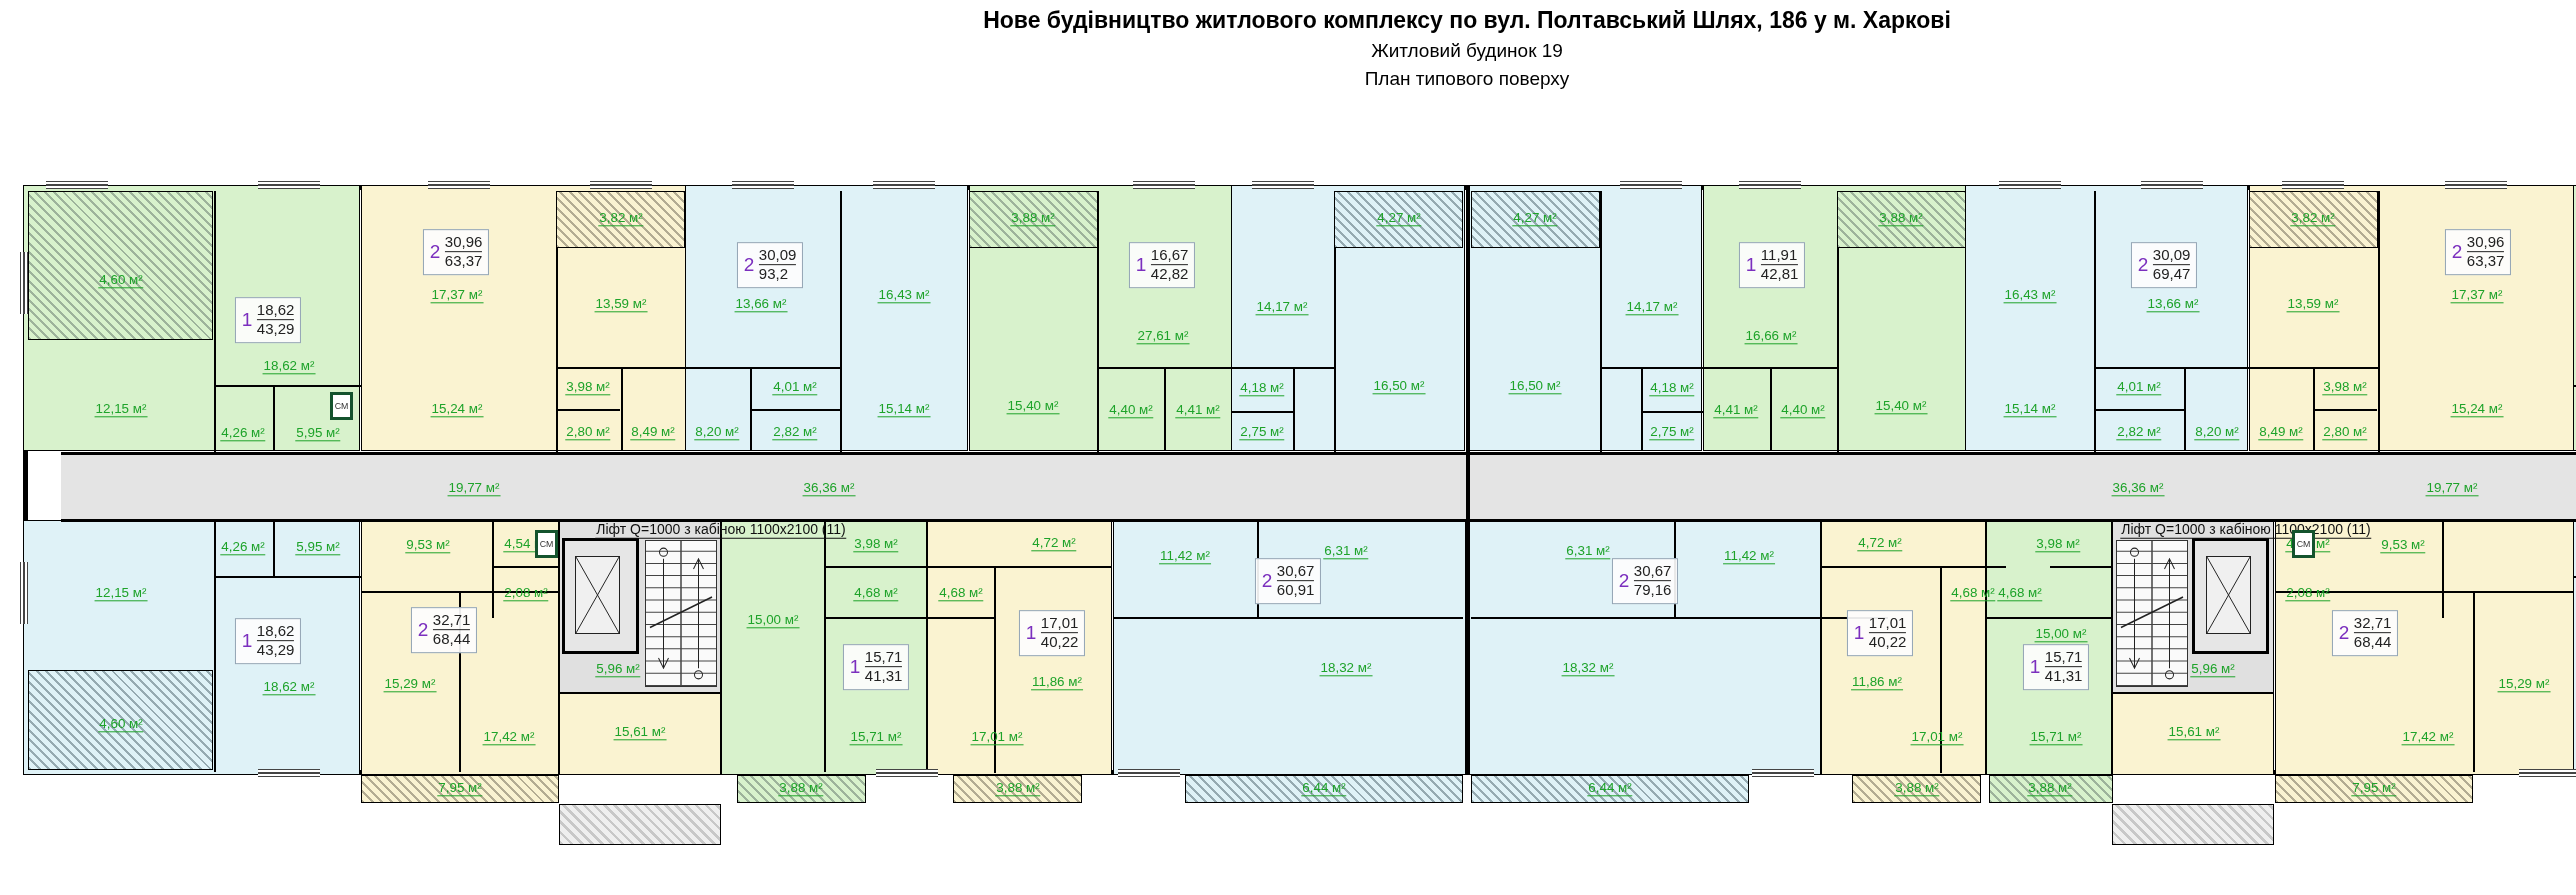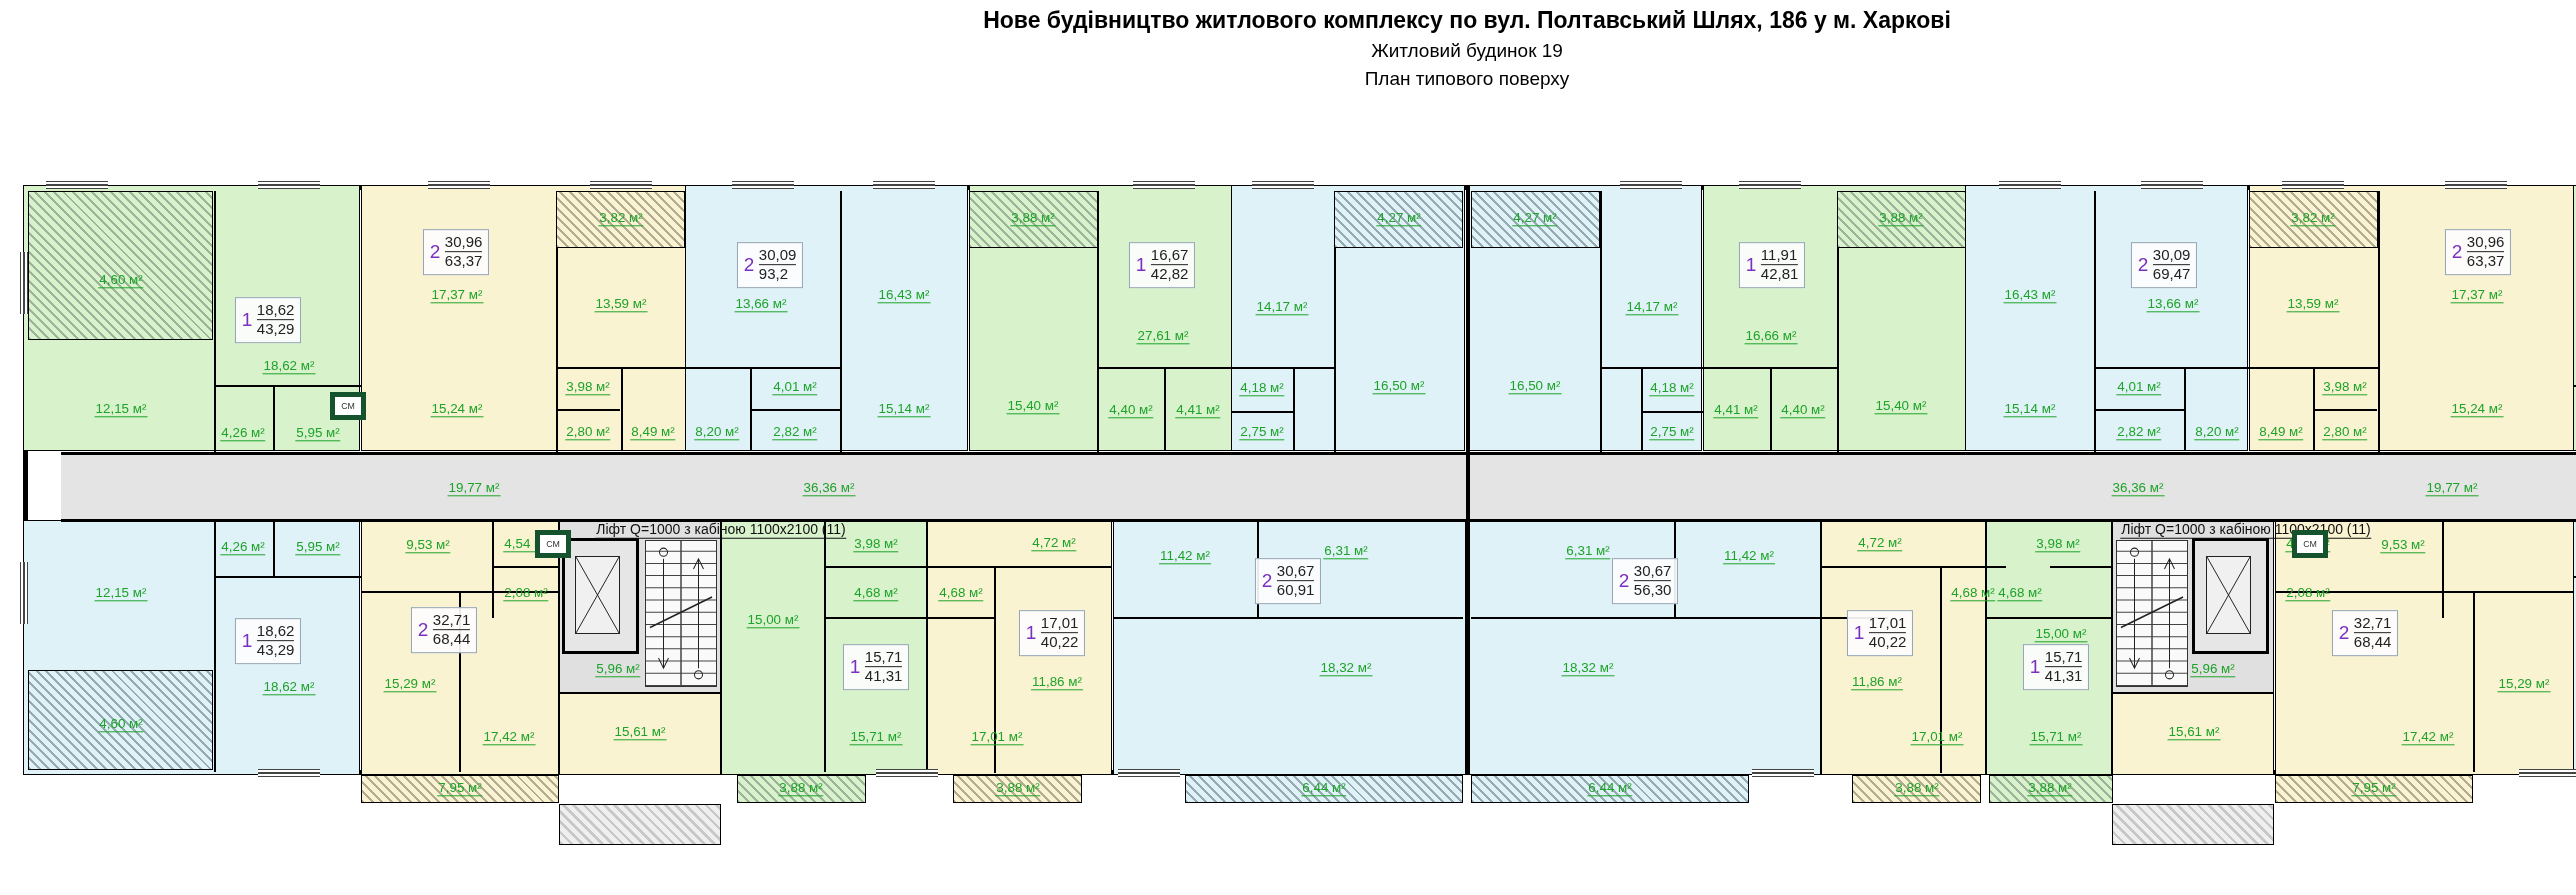--- a/index.html
+++ b/index.html
@@ -17,21 +17,21 @@
   .balc.g{background:repeating-linear-gradient(45deg,#9db39b 0 2.1px,transparent 2.1px 6.7px),#d8f2cc;}
   .balc.y{background:repeating-linear-gradient(45deg,#b3ac92 0 2.1px,transparent 2.1px 6.7px),#faf3d1;}
   .balc.b{background:repeating-linear-gradient(45deg,#95aab1 0 2.1px,transparent 2.1px 6.7px),#dff2f7;}
   .porch{position:absolute;border:1.5px solid #000;box-sizing:border-box;background:repeating-linear-gradient(45deg,#c8c8c8 0 2.6px,#efefef 2.6px 7.2px);}
   .rlabel{position:absolute;transform:translate(-50%,-50%);color:#1ea32a;font-size:13.4px;line-height:1;border-bottom:1px solid #1ea32a;padding:0 1px 1px;white-space:nowrap;}
   .nlabel{position:absolute;transform:translate(-50%,-50%);color:#111;font-size:14px;line-height:1;border-bottom:1px solid #111;padding:0 1px 1.5px;white-space:nowrap;}
   .aptbox{position:absolute;transform:translate(-50%,-50%);display:flex;align-items:center;gap:4.6px;border:1px solid #93a5b4;background:rgba(253,253,253,0.92);padding:2.6px 5.7px;}
   .aptbox .n{color:#7b2fbe;font-size:19px;}
   .aptbox .vals{display:flex;flex-direction:column;color:#222;font-size:15px;line-height:1.25;}
   .aptbox .vals .top{border-bottom:1px solid #222;}
-  .cm{position:absolute;width:36px;height:28px;border:5px solid #14532d;background:#fff;color:#333;font-size:8.8px;display:flex;align-items:center;justify-content:center;box-sizing:border-box;}
+  .cm{position:absolute;width:23px;height:28px;border:3px solid #14532d;background:#fff;color:#333;font-size:8.8px;display:flex;align-items:center;justify-content:center;box-sizing:border-box;}
   .win{position:absolute;width:62px;height:6.2px;background:linear-gradient(#fff 0 2.1px,#444 2.1px 3.6px,#fff 3.6px 6.2px);border-top:1px solid #444;border-bottom:1px solid #444;box-sizing:content-box;}
   .vwin{position:absolute;width:6.2px;height:62px;background:linear-gradient(90deg,#fff 0 2.1px,#444 2.1px 3.6px,#fff 3.6px 6.2px);border-left:1px solid #444;border-right:1px solid #444;}
   .elevroom{position:absolute;border:3.1px solid #000;background:#e6e6e6;box-sizing:border-box;}
   .shaft{position:absolute;border:1px solid #222;background:#f0f0f0;box-sizing:border-box;}
   .shaft svg{display:block;width:100%;height:100%;}
   .stairs{position:absolute;background:#fafafa;border:1px solid #333;box-sizing:border-box;}
   .stairs svg{display:block;width:100%;height:100%;}
 </style>
 </head>
 <body>
@@ -419,21 +419,21 @@
         <span class="n">2</span>
         <span class="vals">
           <span class="top">30,67</span>
           <span>60,91</span>
         </span>
       </div>
       <div class="aptbox" style="left: 1645px; top: 581px;">
         <span class="n">2</span>
         <span class="vals">
           <span class="top">30,67</span>
-          <span>56,30</span>
+          <span>79,16</span>
         </span>
       </div>
       <div class="aptbox" style="left: 1880px; top: 633px;">
         <span class="n">1</span>
         <span class="vals">
           <span class="top">17,01</span>
           <span>40,22</span>
         </span>
       </div>
       <div class="aptbox" style="left: 2056px; top: 667px;">

